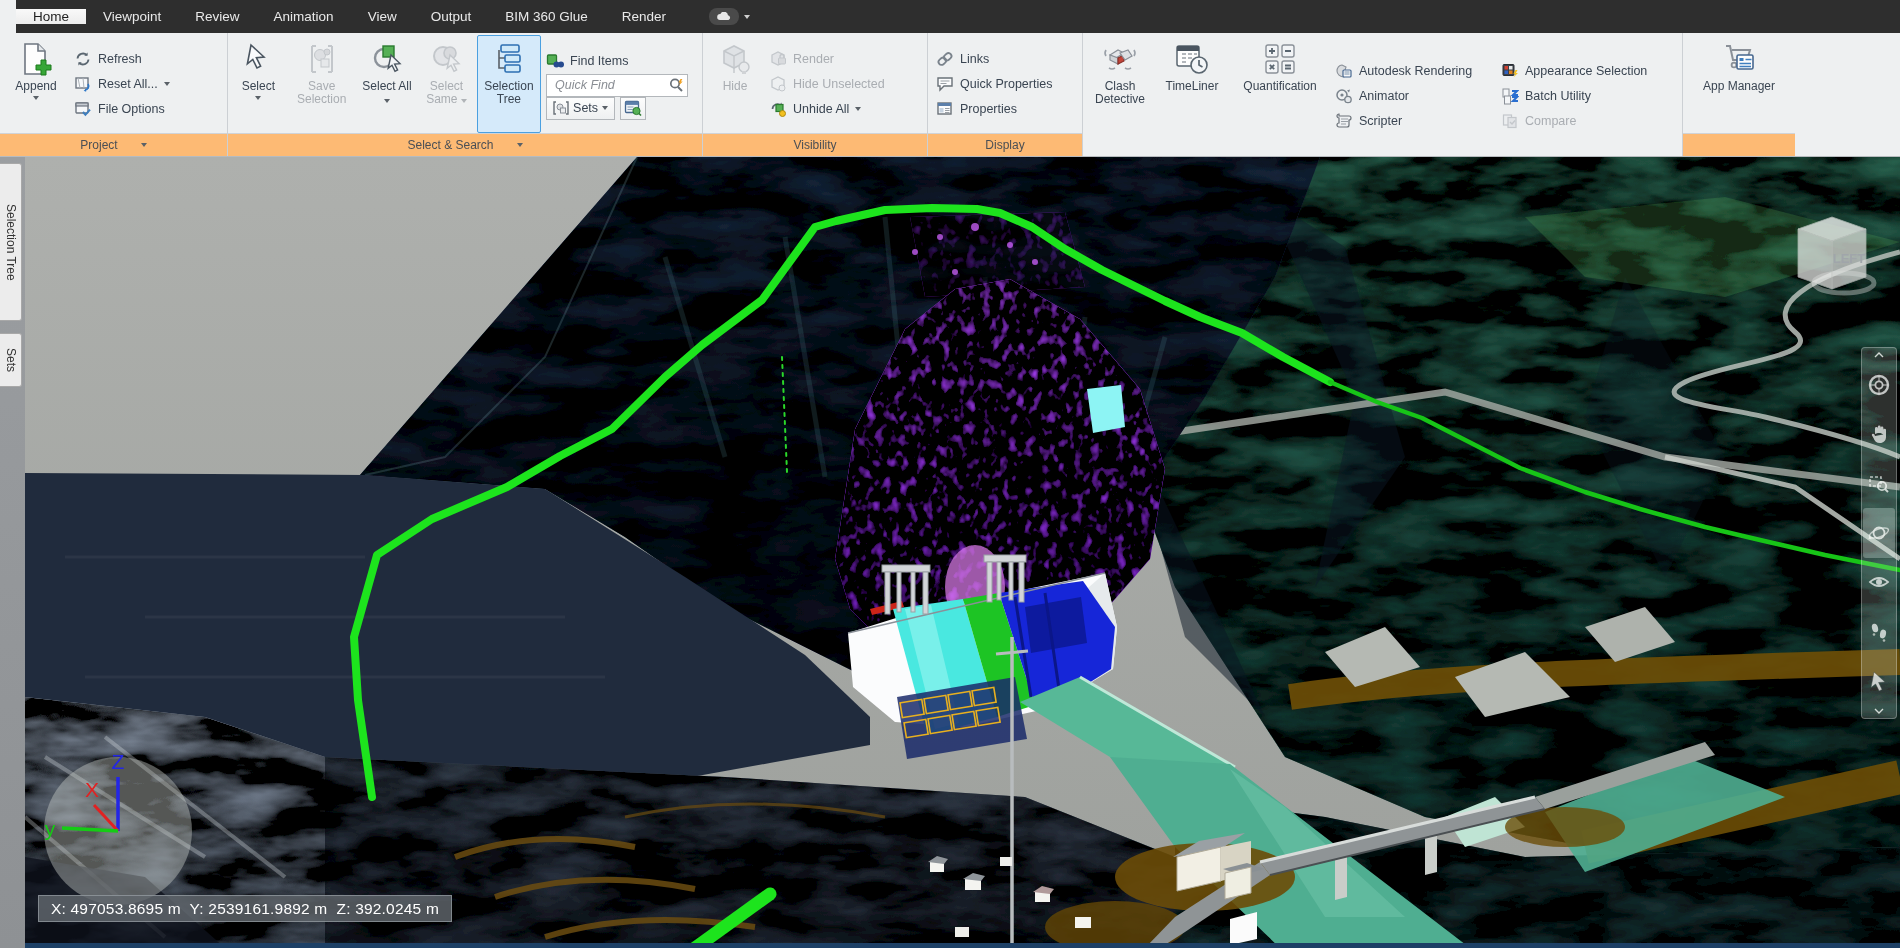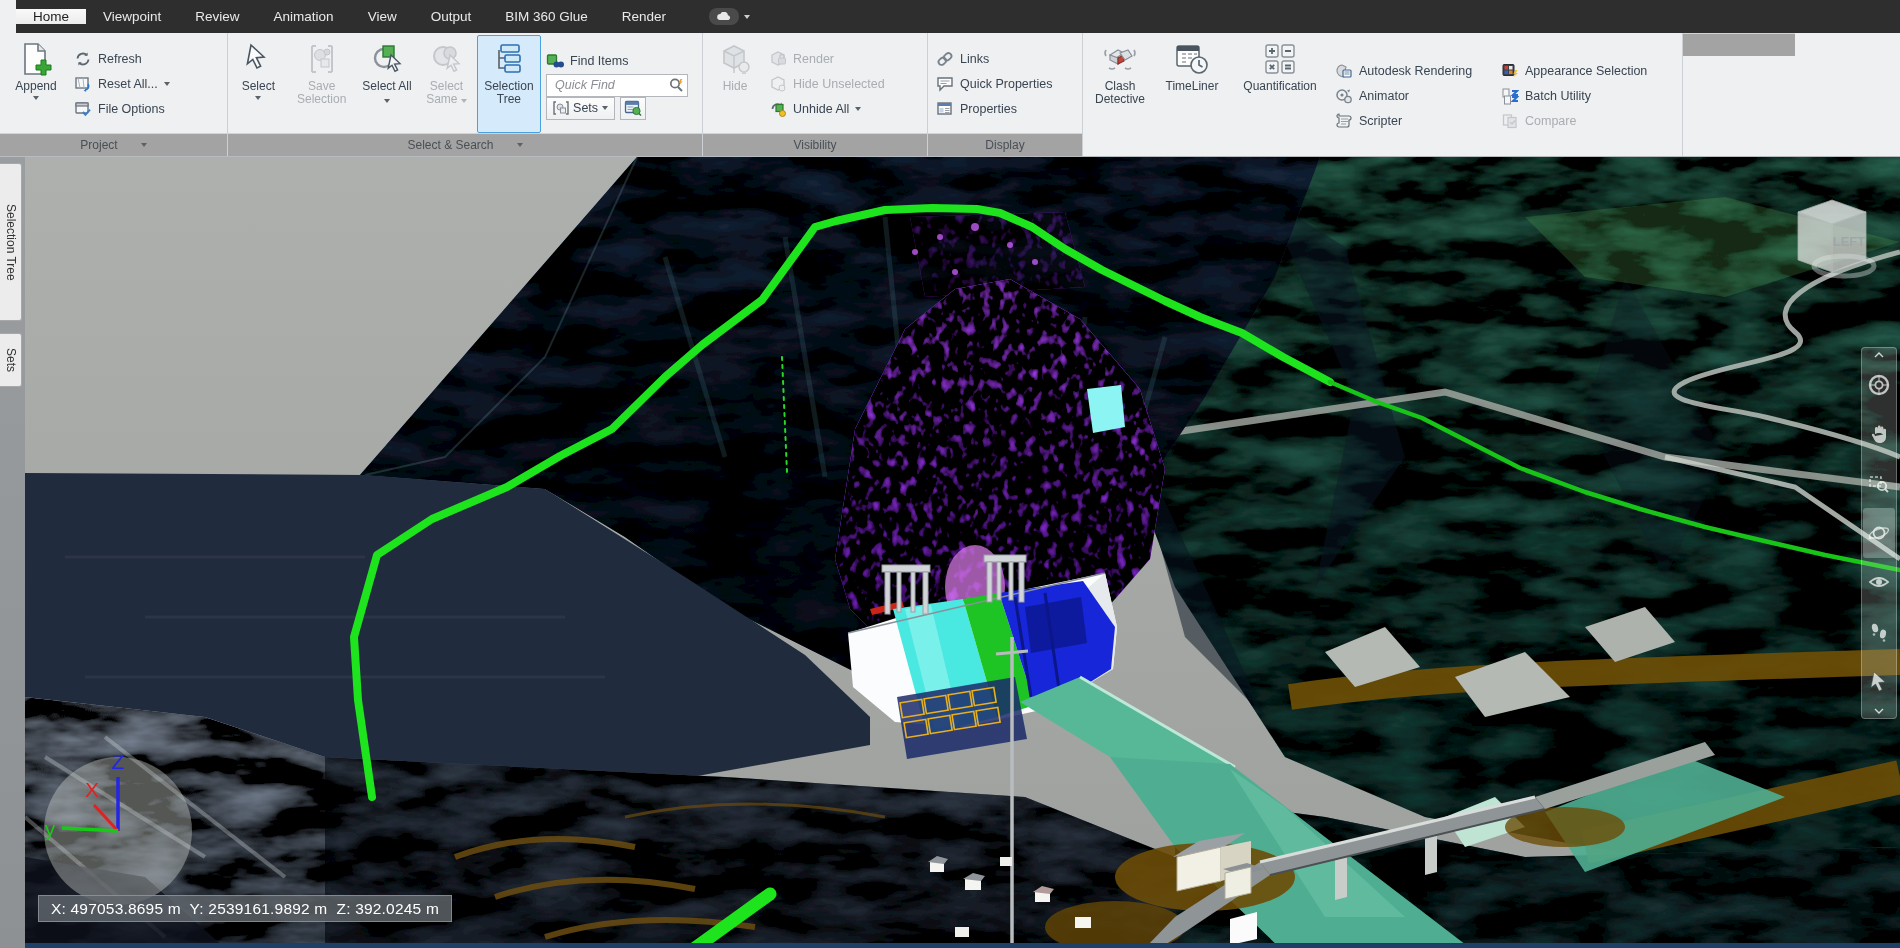--- a/index.html
+++ b/index.html
@@ -13,21 +13,21 @@
   .mtab{padding:0 17px;display:flex;align-items:center;cursor:default;white-space:nowrap;}
   .mtab.active{background:linear-gradient(#f9f9f9,#ececec);color:#1e1e1e;}
   .cloudbtn{margin-left:16px;display:flex;align-items:center;gap:5px;padding:0 10px;}
   .cloudpill{width:30px;height:17px;border-radius:8px;background:#4a4a4a;display:flex;align-items:center;justify-content:center;}
 
   
   .ribbon{position:absolute;left:0;top:33px;width:1900px;height:124px;display:flex;
           background:#eef0f1;border-bottom:1px solid #b7bbbf;color:#3a4552;}
   .rgroup{display:flex;flex-direction:column;border-right:1px solid #ccd0d4;}
   .rcontent{flex:1;display:flex;align-items:stretch;padding:2px 3px 0 3px;}
-  .rlabel{height:23px;background:#a3a3a3;border-top:1px solid #d0d3d7;font-size:12px;color:#4a4f55;
+  .rlabel{height:23px;background:#fdba74;border-top:1px solid #d0d3d7;font-size:12px;color:#4a4f55;
           display:flex;align-items:center;justify-content:center;gap:23px;}
   .car{width:0;height:0;border-left:3.5px solid transparent;border-right:3.5px solid transparent;
        border-top:4px solid #5a6168;display:inline-block;}
   .car.dis{border-top-color:#b0b4b8;}
   .bigbtn{display:flex;flex-direction:column;align-items:center;justify-content:flex-start;
           padding:4px 1px 1px;font-size:12px;line-height:1.12;text-align:center;border:1px solid transparent;border-radius:2px;}
   .bigbtn .bicon{width:36px;height:36px;margin:1px 0 3px;flex:none;}
   .bigbtn .blbl{display:block;}
   .bigbtn .car{margin-top:3px;}
   .bigbtn.disabled{color:#a9adb2;}
@@ -48,21 +48,21 @@
 
   
   .viewport{position:absolute;left:0;top:157px;width:1900px;height:791px;background:#a8aaa7;}
   .side-strip{position:absolute;left:0;top:0;width:25px;height:791px;background:linear-gradient(#9b9ea1,#8e9194);z-index:5;}
   .vtab{position:absolute;left:0;width:22px;background:#ececec;border:1px solid #a8a8a8;border-left:none;
         border-radius:0 3px 3px 0;color:#333;font-size:12px;writing-mode:vertical-rl;
         display:flex;align-items:center;justify-content:center;padding:8px 0;}
   .scene{position:absolute;left:25px;top:0;width:1875px;height:791px;display:block;}
   .bottom-edge{position:absolute;left:25px;bottom:0;width:1875px;height:5px;background:#1d4066;z-index:6;}
 
-  .viewcube{position:absolute;left:1786px;top:31px;width:92px;height:96px;z-index:4;}
+  .viewcube{position:absolute;left:1786px;top:48px;width:92px;height:96px;z-index:4;}
   .coords{position:absolute;left:38px;top:738px;height:27px;display:flex;align-items:center;
           background:rgba(96,102,108,.82);border:1px solid rgba(170,176,182,.55);color:#fff;
           font-size:15.5px;padding:0 12px;white-space:pre;z-index:4;letter-spacing:.2px;}
   .gizmo{position:absolute;left:30px;top:586px;width:176px;height:176px;z-index:3;}
 
   .navbar{position:absolute;right:3px;top:190px;width:36px;height:372px;z-index:4;
           background:rgba(225,238,232,.20);border:1px solid rgba(255,255,255,.28);border-radius:4px;
           display:flex;flex-direction:column;align-items:center;padding:2px 0;}
   .navcell{width:32px;display:flex;align-items:center;justify-content:center;flex:1;}
   .navcell.hl{background:rgba(230,245,240,.30);border-radius:3px;}
@@ -400,20 +400,32 @@
               <path d="M9 10l2 2 3-3.5" fill="none" stroke="#c3c7cb" stroke-width="1.4"></path>
             </svg>
             <span>Compare</span>
           </div>
         </div>
       </div>
     </div>
 
 
     <div class="rgroup" style="width:112px;border-right:none">
+      <div class="rcontent" style="justify-content:center">
+        <div class="bigbtn" style="width:100px">
+          <svg class="bicon" viewBox="0 0 36 36">
+            <path d="M5 5h4l3 14h14l3-10H11" fill="none" stroke="#8a9098" stroke-width="2"></path>
+            <circle cx="13" cy="24" r="2.4" fill="none" stroke="#8a9098" stroke-width="1.8"></circle>
+            <rect x="16" y="14" width="16" height="14" rx="1.5" fill="#fdfdfd" stroke="#46678f" stroke-width="1.6"></rect>
+            <rect x="18.5" y="17" width="4" height="3" fill="#3f7fbf"></rect>
+            <path d="M24.5 18.5h6M18.5 22.5h11.5M18.5 25.5h11.5" stroke="#3f7fbf" stroke-width="1.6"></path>
+          </svg>
+          <span class="blbl">App Manager</span>
+        </div>
+      </div>
       <div class="rlabel"></div>
     </div>
   </div>
 
   <div class="viewport">
 
     <svg class="scene" viewBox="0 0 1875 791" preserveAspectRatio="none">
       <defs>
         <linearGradient id="gSky" x1="0" y1="0" x2="0" y2="1">
           <stop offset="0" stop-color="#aeb0ad"></stop>

